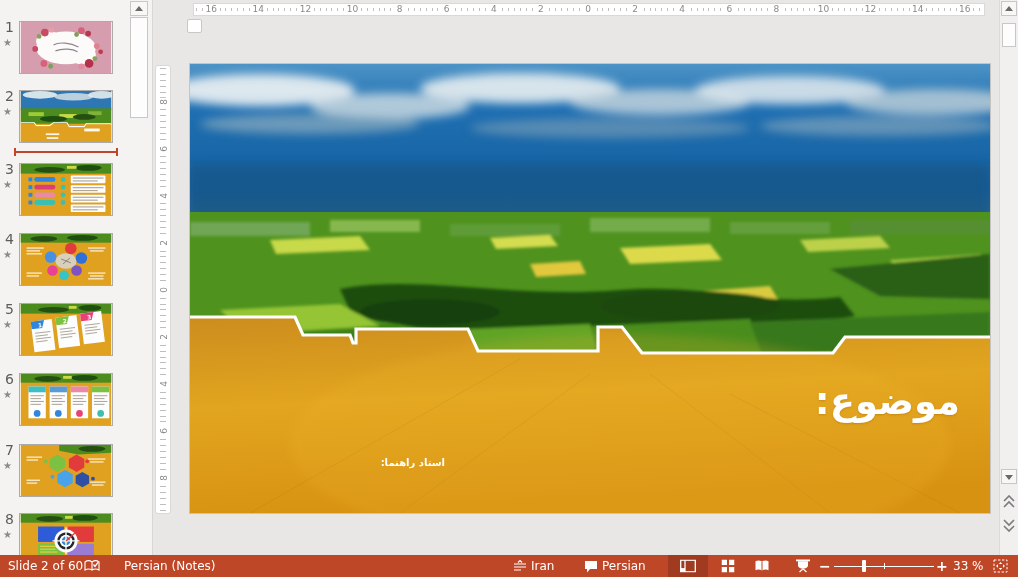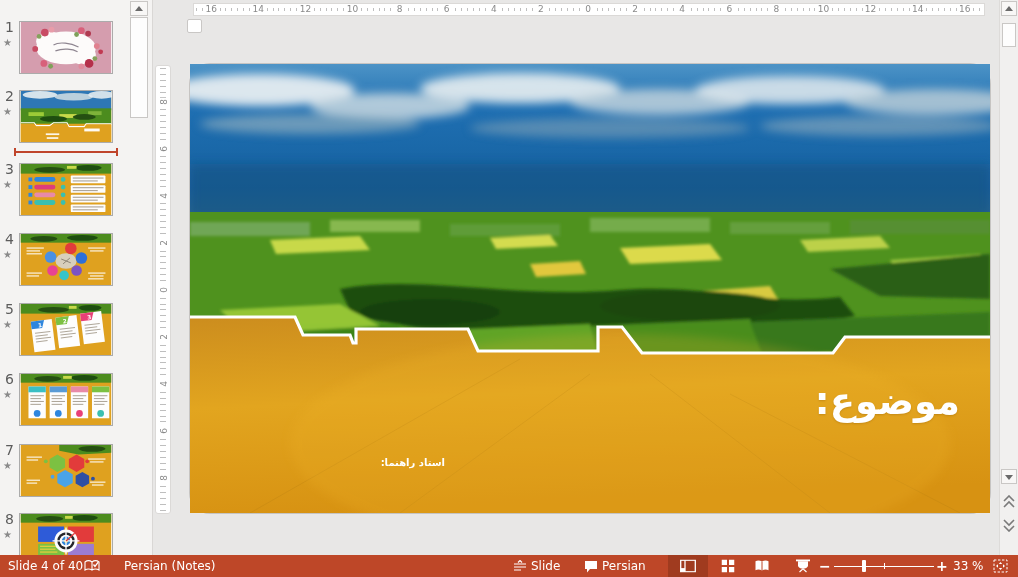--- a/index.html
+++ b/index.html
@@ -28,21 +28,21 @@
   
   .hruler{position:absolute;left:193px;top:3px;width:792px;height:13px;background:#fff;border:1px solid #DBD9D7;border-radius:0;box-sizing:border-box;}
   .hruler .ticks{position:absolute;left:2px;right:2px;top:4px;bottom:4px;background:repeating-linear-gradient(to right,#B3B3B3 0 1px,transparent 1px 5.89px);opacity:.85;}
   .rlabel{position:absolute;top:0;transform:translateX(-50%);font-size:9px;line-height:11px;color:#8a8a8a;background:#fff;padding:0 2px;}
   .vruler{position:absolute;left:155px;top:65px;width:16px;height:449px;background:#fff;border:1px solid #DBD9D7;border-radius:3px;box-sizing:border-box;}
   .vruler .ticks{position:absolute;top:2px;bottom:2px;left:4px;right:4px;background:repeating-linear-gradient(to bottom,#B3B3B3 0 1px,transparent 1px 5.89px);opacity:.85;}
   .vlabel{position:absolute;left:7px;transform:translate(-50%,-50%) rotate(-90deg);font-size:9px;color:#8a8a8a;background:#fff;padding:1px 1px;line-height:9px;}
   .origin-box{position:absolute;left:187px;top:19px;width:15px;height:14px;background:#fff;border:1px solid #C9C7C5;border-radius:2px;box-sizing:border-box;}
 
   
-  .slide{position:absolute;left:190px;top:64px;width:800px;height:449px;background:#fff;box-shadow:0 0 0 1px #C6C4C2;border-radius:20px;}
+  .slide{position:absolute;left:190px;top:64px;width:800px;height:449px;background:#fff;box-shadow:0 0 0 1px #C6C4C2;}
   .slide svg{position:absolute;left:0;top:0;width:800px;height:449px;}
   .slide-title{position:absolute;right:30px;top:316px;color:#fff;font-size:37px;font-weight:bold;direction:rtl;text-shadow:0 1px 2px rgba(120,70,0,.25);}
   .slide-credits{position:absolute;left:60px;top:383px;width:195px;direction:rtl;text-align:right;color:#fff;font-size:10px;font-weight:bold;line-height:31px;}
 
   
   .vscroll{position:absolute;right:0;top:0;width:19px;height:555px;background:#F1F0EF;border-left:1px solid #DDDBD9;box-sizing:border-box;}
   .vscroll .scroll-btn{left:1px;width:16px;}
   .vscroll-thumb{position:absolute;left:2px;top:23px;width:14px;height:24px;background:#FDFDFD;border:1px solid #C9C7C5;box-sizing:border-box;cursor:grab;}
   .nav-btn{position:absolute;left:0;width:18px;height:20px;cursor:pointer;text-align:center;}
 
@@ -491,36 +491,36 @@
         </svg>
     </div>
     <div class="nav-btn" style="top:517px">
       <svg width="12" height="14" viewBox="0 0 12 14">
           <path d="M1,2 L6,7 L11,2 M1,8 L6,13 L11,8" fill="none" stroke="#7a7a7a" stroke-width="1.6"></path>
         </svg>
     </div>
   </div>
 
   <div class="statusbar">
-    <span class="sb" style="left:8px">Slide 4 of 40</span>
+    <span class="sb" style="left:8px">Slide 2 of 60</span>
     <span class="sb-icon" style="left:84px">
       <svg width="16" height="14" viewBox="0 0 16 14">
           <path d="M1,3 C3,1.5 6,1.5 8,3 C10,1.5 13,1.5 15,3 L15,11 C13,9.8 10,9.8 8,11 C6,9.8 3,9.8 1,11 Z M8,3 L8,11" fill="none" stroke="#fff" stroke-width="1.1"></path>
           <path d="M9.5,5.5 L11,7.5 L14.2,3.2" fill="none" stroke="#fff" stroke-width="1.3"></path>
         </svg>
     </span>
     <span class="sb" style="left:124px">Persian (Notes)</span>
 
     <span class="sb-icon" style="left:513px;top:5px">
       <svg width="14" height="12" viewBox="0 0 14 12">
           <path d="M5,2.5 L7,0.5 L9,2.5" fill="none" stroke="#fff" stroke-width="1.2"></path>
           <path d="M1,4 H13 M1,7 H13 M1,10 H8" stroke="#fff" stroke-width="1.2"></path>
         </svg>
     </span>
-    <span class="sb" style="left:531px">Slide</span>
+    <span class="sb" style="left:531px">Iran</span>
     <span class="sb-icon" style="left:584px;top:5px">
       <svg width="14" height="13" viewBox="0 0 14 13">
           <path d="M1,1 h12 v8 h-7 l-3,3.5 v-3.5 h-2 z" fill="#fff"></path>
         </svg>
     </span>
     <span class="sb" style="left:602px">Persian</span>
 
     <span class="view-btn active" style="left:668px;width:40px">
       <svg width="16" height="13" viewBox="0 0 16 13">
           <rect x="0.7" y="0.7" width="14.6" height="11.6" fill="none" stroke="#fff" stroke-width="1.3"></rect>

